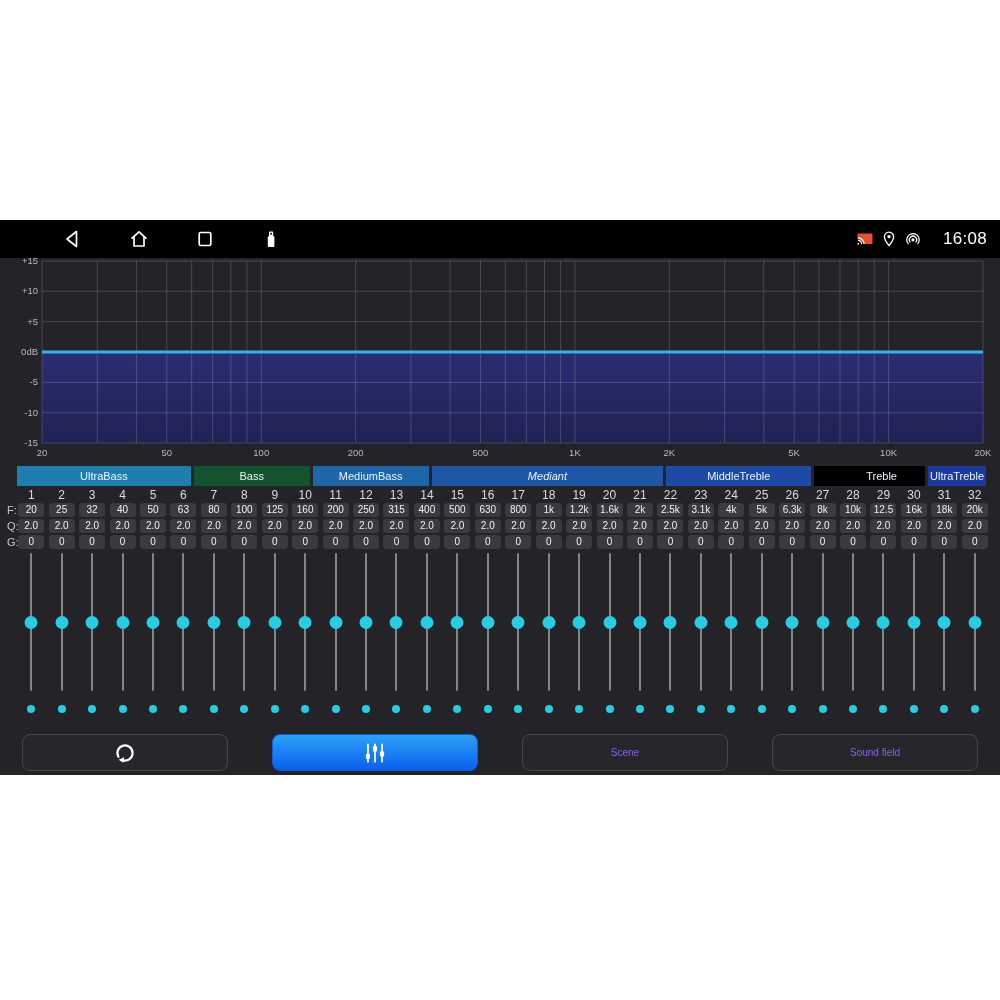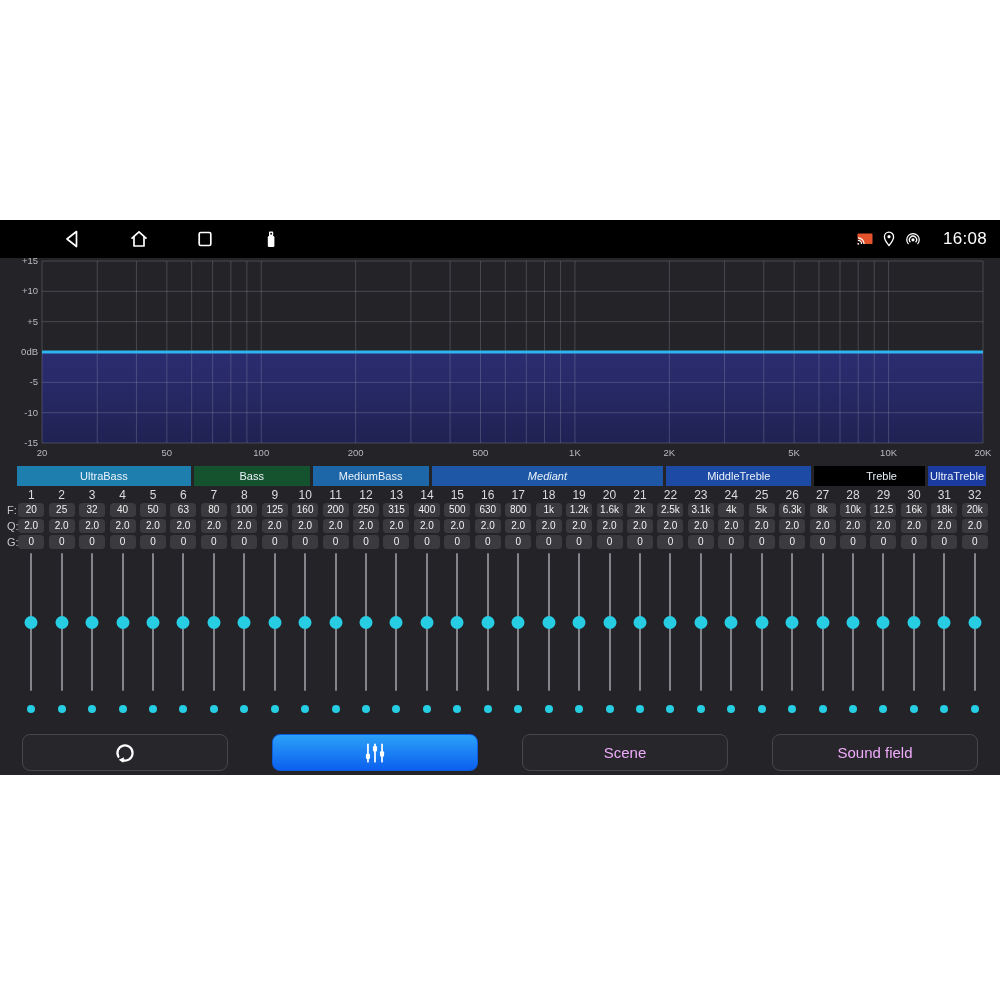--- a/index.html
+++ b/index.html
@@ -35,21 +35,21 @@
   
   #sliders-row { margin-top:2px; height:140px; }
   .track { width:2px; height:138px; background:#84848a; border-radius:1px; position:relative; }
   .thumb { position:absolute; width:13px; height:13px; border-radius:50%; background:#27cde3; left:50%; transform:translateX(-50%); }
   #dots-row { margin-top:13px; height:8px; }
   .banddot { width:8px; height:8px; border-radius:50%; background:#27cde3; }
 
   
   .footer { display:flex; justify-content:space-between; padding:0 22px; margin-top:21px; }
   .fbtn { width:206px; height:37px; border-radius:8px; background:#27272b; border:1.5px solid #47474b;
-          display:flex; align-items:center; justify-content:center; color:#f0abfc; font-size:15px; cursor:pointer; }
+          display:flex; align-items:center; justify-content:center; color:#8b5cf6; font-size:10px; cursor:pointer; }
   .fbtn.active { background:linear-gradient(180deg,#2ba1f7,#0b60ef); border:1.5px solid #0c5ce0; }
   .fbtn svg { display:block; }
 </style>
 </head>
 <body>
 
 <div class="device">
 
   <div class="statusbar">
     <div class="sb-left">

